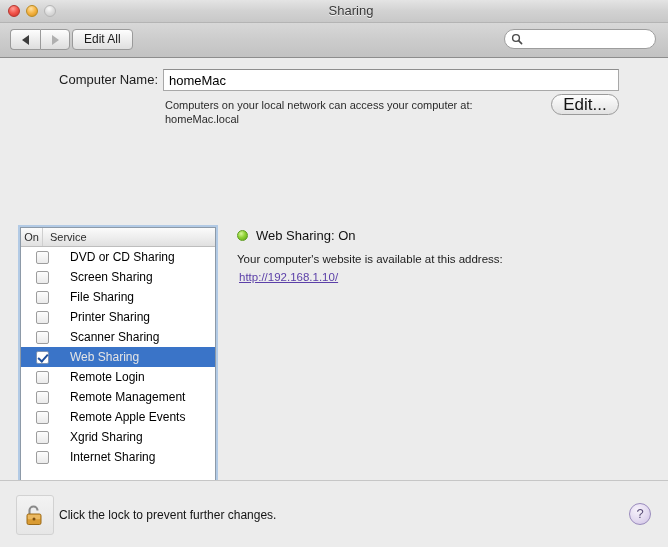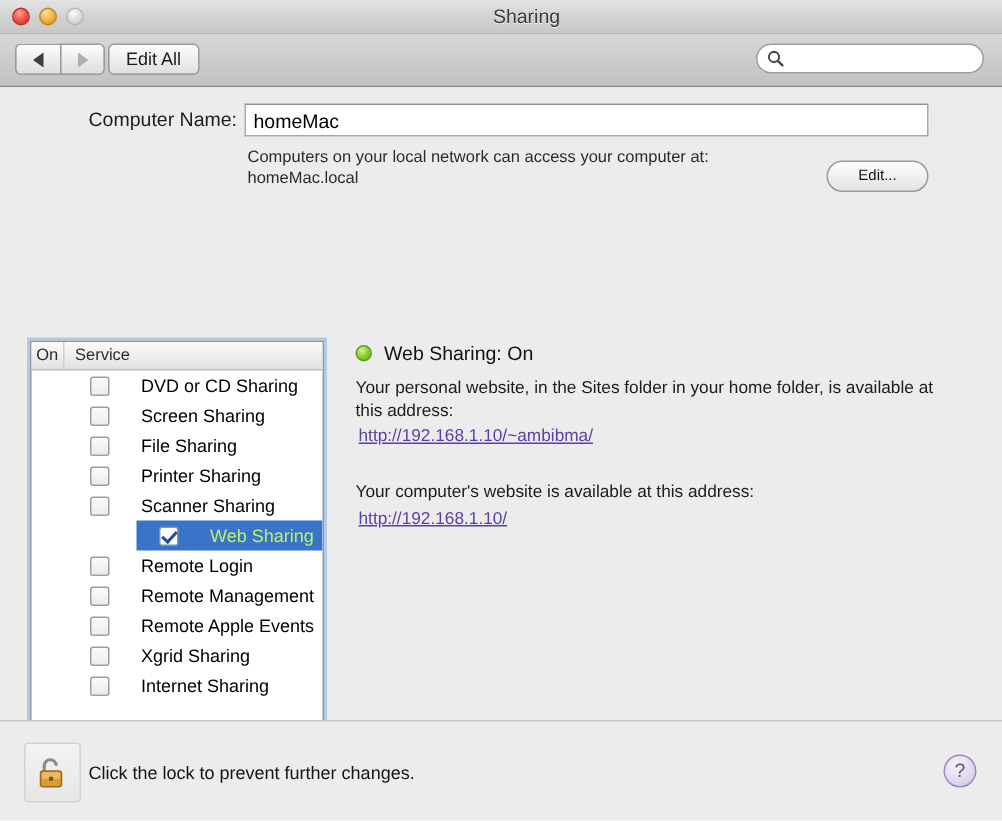--- a/index.html
+++ b/index.html
@@ -191,28 +191,28 @@
     left: 165px;
     top: 40px;
     width: 380px;
     font-size: 11px;
     color: #2b2b2b;
     line-height: 14px;
   }
   .edit-btn {
     position: absolute;
     left: 551px;
-    top: 49px;
+    top: 36px;
     width: 68px;
     height: 21px;
     box-sizing: border-box;
     background: linear-gradient(to bottom, #fdfdfd 0%, #f0f0f0 50%, #e2e2e2 100%);
     border: 1px solid #9a9a9a;
     border-radius: 11px;
-    font-size: 10px;
+    font-size: 17px;
     color: #131313;
     line-height: 19px;
     text-align: center;
     cursor: default;
   }
 
   
   .listbox {
     position: absolute;
     left: 20px;
@@ -238,33 +238,32 @@
     text-align: center;
     line-height: 18px;
     border-right: 1px solid #cfcfcf;
     box-sizing: border-box;
   }
   .hcell-svc {
     flex: 1;
     line-height: 18px;
     padding-left: 7px;
   }
-  .list-body { display: block; padding-left: 24px; }
+  .list-body { display: block; }
   .srow {
     display: flex;
     align-items: center;
     height: 20px;
     font-size: 12px;
     color: #000;
     cursor: default;
   }
   .srow.selected {
     background: #3a74c8;
-    color: #bef264;
-    margin-left: 46px;
+    color: #e5e5e5;
   }
   .srow .cbcell {
     width: 42px;
     display: flex;
     align-items: center;
     justify-content: center;
     box-sizing: border-box;
   }
   .cb {
     width: 13px;
@@ -498,24 +497,20 @@
           </div>
         </div>
     </div>
 
     <div class="detail">
       <div class="status-line">
         <span class="status-dot"></span>
         <span class="status-text">Web Sharing: On</span>
       </div>
 
-      <div class="addr-block">
-        <p class="lead">Your personal website, in the Sites folder in your home folder, is available at this address:</p>
-        <span class="weblink">http://192.168.1.10/~ambibma/</span>
-      </div>
 
       <div class="addr-block">
         <p class="lead">Your computer's website is available at this address:</p>
         <span class="weblink">http://192.168.1.10/</span>
       </div>
     </div>
 
   </div>
 
   <div class="bottombar">

